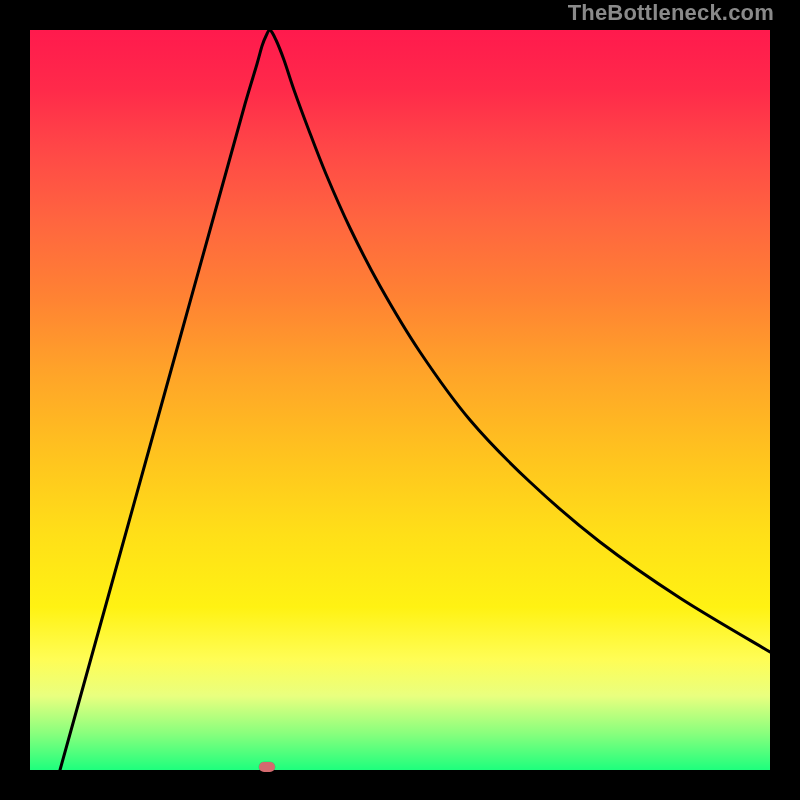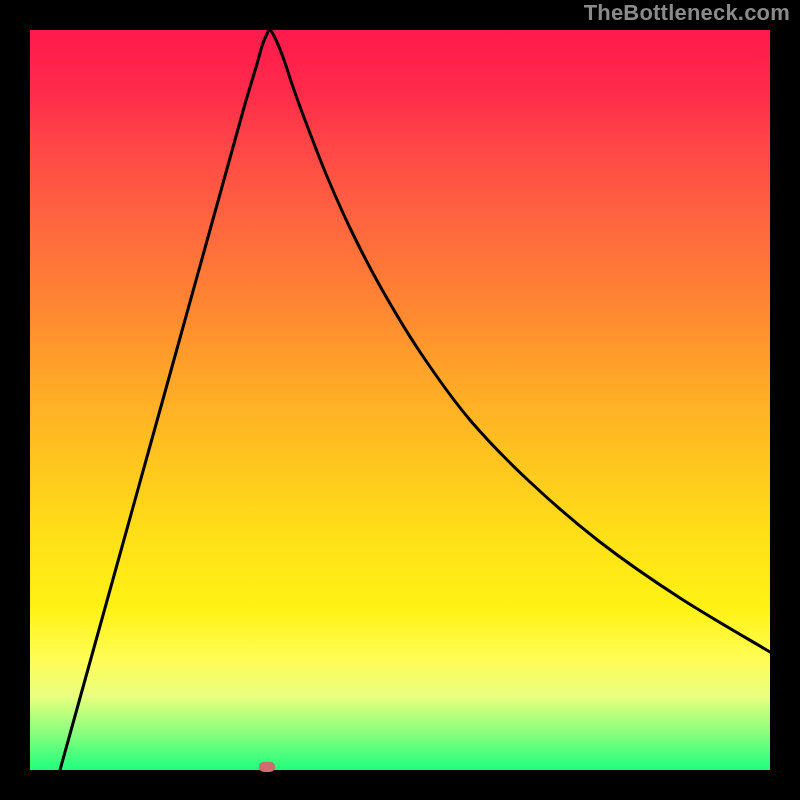--- a/index.html
+++ b/index.html
@@ -53,21 +53,21 @@
     width: 16px;
     height: 10px;
     background: #d46a6f;
     border-radius: 5px;
     transform: translate(-50%, -50%);
     box-shadow: 0 0 0 0.5px rgba(0,0,0,0.15);
   }
   .watermark {
     position: absolute;
     top: 0px;
-    right: 10px;
+    right: 26px;
     color: #8a8a8a;
     font-size: 22px;
     font-weight: 600;
     letter-spacing: 0.2px;
     user-select: none;
   }
 </style>
 </head>
 <body>
 

